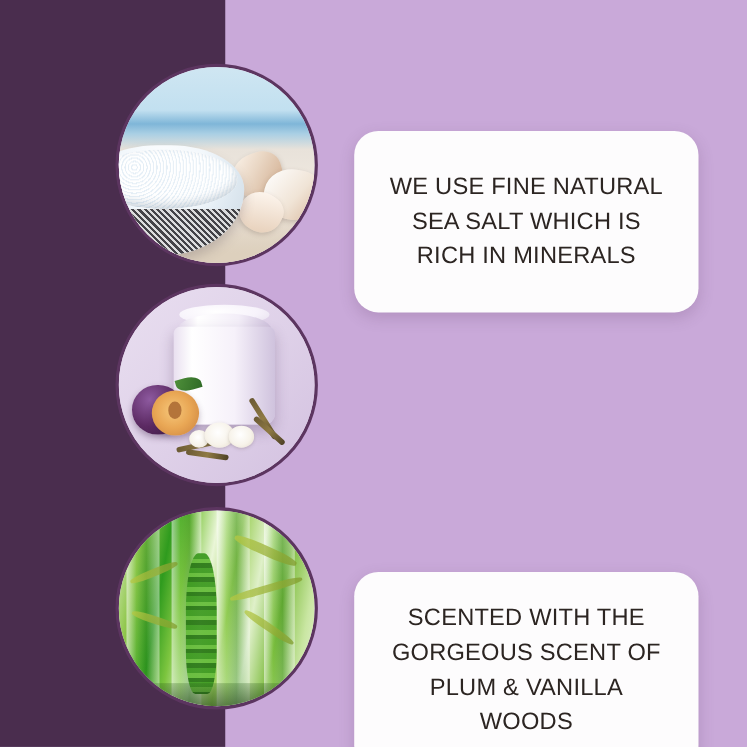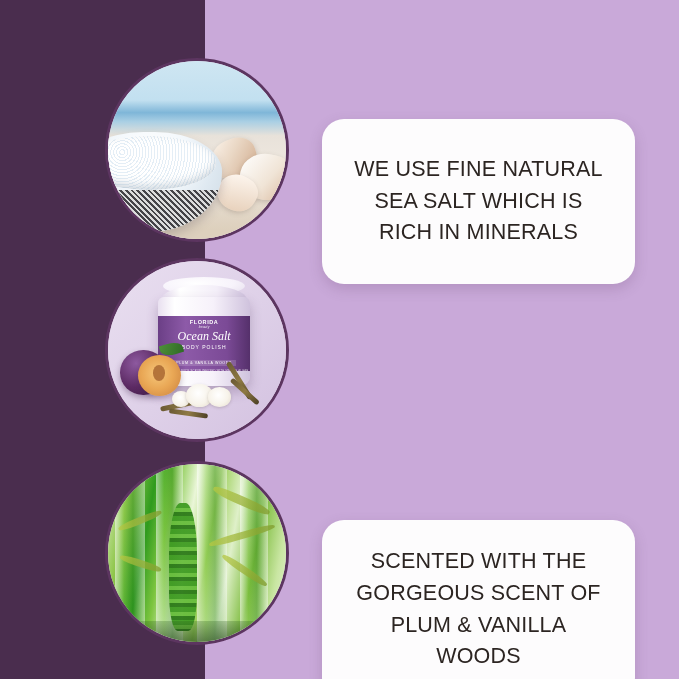--- a/index.html
+++ b/index.html
@@ -384,29 +384,20 @@
 RICH IN MINERALS</div>
     </div>
   </div>
 
   <div class="feature-row row-2">
     <div class="circle">
       <div class="circle-inner img-product">
         <div class="pj-cream"></div>
         <div class="pj-lid"></div>
         <div class="pj-jar"></div>
-        <div class="pj-label">
-          <div class="pj-brand">FLORIDA</div>
-          <div class="pj-brand-sub">beauty</div>
-          <div class="pj-title">Ocean Salt</div>
-          <div class="pj-sub">BODY POLISH</div>
-          <div class="pj-variant">PLUM &amp; VANILLA WOODS</div>
-          <div class="pj-fine">EXFOLIATING BODY SCRUB
-INFUSED WITH MARINE ALGAE</div>
-        </div>
         <div class="pj-leaf"></div>
         <div class="pj-plum"></div>
         <div class="pj-plum-cut"></div>
         <div class="pj-plum-pit"></div>
         <div class="pj-bean b2"></div>
         <div class="pj-bean b4"></div>
         <div class="pj-bean b1"></div>
         <div class="pj-bean b3"></div>
         <div class="pj-flower f3"></div>
         <div class="pj-flower f1"></div>

